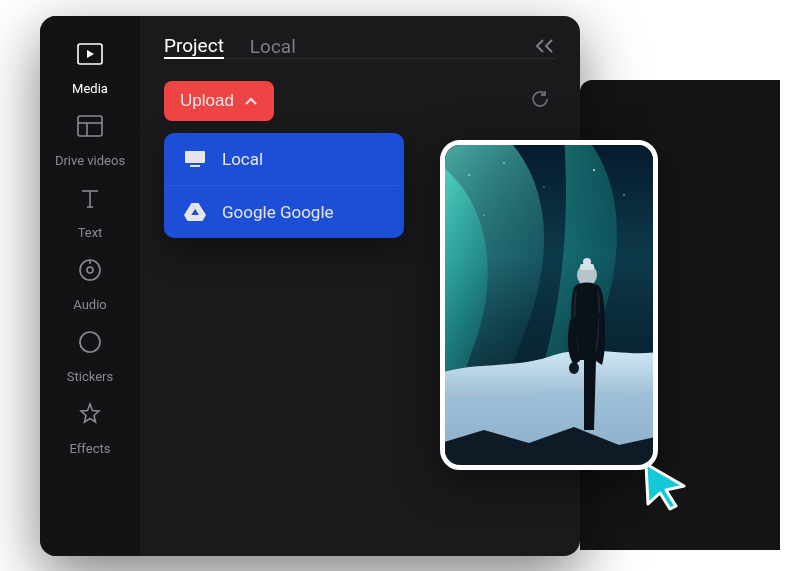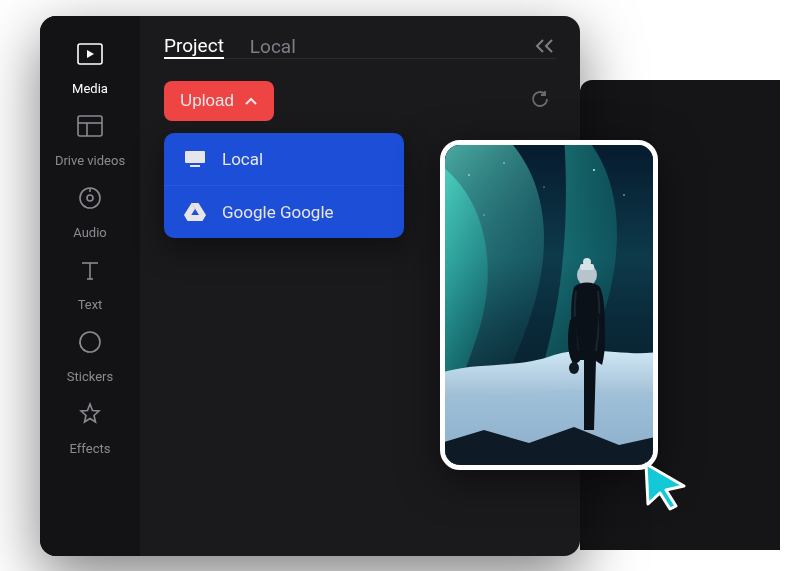--- a/index.html
+++ b/index.html
@@ -155,37 +155,37 @@
         <svg width="26" height="22" viewBox="0 0 26 22" fill="none" stroke="currentColor" stroke-width="1.6">
             <rect x="1" y="1" width="24" height="20" rx="2"></rect>
             <line x1="1" y1="8" x2="25" y2="8"></line>
             <line x1="10" y1="8" x2="10" y2="21"></line>
           </svg>
       </span>
       <span>Drive videos</span>
     </div>
     <div class="sidebar-item">
       <span class="icon-wrap">
+        <svg width="22" height="22" viewBox="0 0 22 22" fill="none" stroke="currentColor" stroke-width="1.6">
+            <line x1="3" y1="4" x2="19" y2="4"></line>
+            <line x1="11" y1="4" x2="11" y2="20"></line>
+            <line x1="8" y1="20" x2="14" y2="20"></line>
+          </svg>
+      </span>
+      <span>Text</span>
+    </div>
+    <div class="sidebar-item">
+      <span class="icon-wrap">
         <svg width="24" height="24" viewBox="0 0 24 24" fill="none" stroke="currentColor" stroke-width="1.6">
             <circle cx="12" cy="12" r="10"></circle>
             <circle cx="12" cy="12" r="3"></circle>
             <line x1="12" y1="2" x2="12" y2="6"></line>
           </svg>
       </span>
       <span>Audio</span>
-    </div>
-    <div class="sidebar-item">
-      <span class="icon-wrap">
-        <svg width="22" height="22" viewBox="0 0 22 22" fill="none" stroke="currentColor" stroke-width="1.6">
-            <line x1="3" y1="4" x2="19" y2="4"></line>
-            <line x1="11" y1="4" x2="11" y2="20"></line>
-            <line x1="8" y1="20" x2="14" y2="20"></line>
-          </svg>
-      </span>
-      <span>Text</span>
     </div>
     <div class="sidebar-item">
       <span class="icon-wrap">
         <svg width="24" height="24" viewBox="0 0 24 24" fill="none" stroke="currentColor" stroke-width="1.6">
             <circle cx="12" cy="12" r="10"></circle>
             <path d="M2 12 A10 10 0 0 0 12 22" stroke-dasharray="2 2"></path>
           </svg>
       </span>
       <span>Stickers</span>
     </div>

